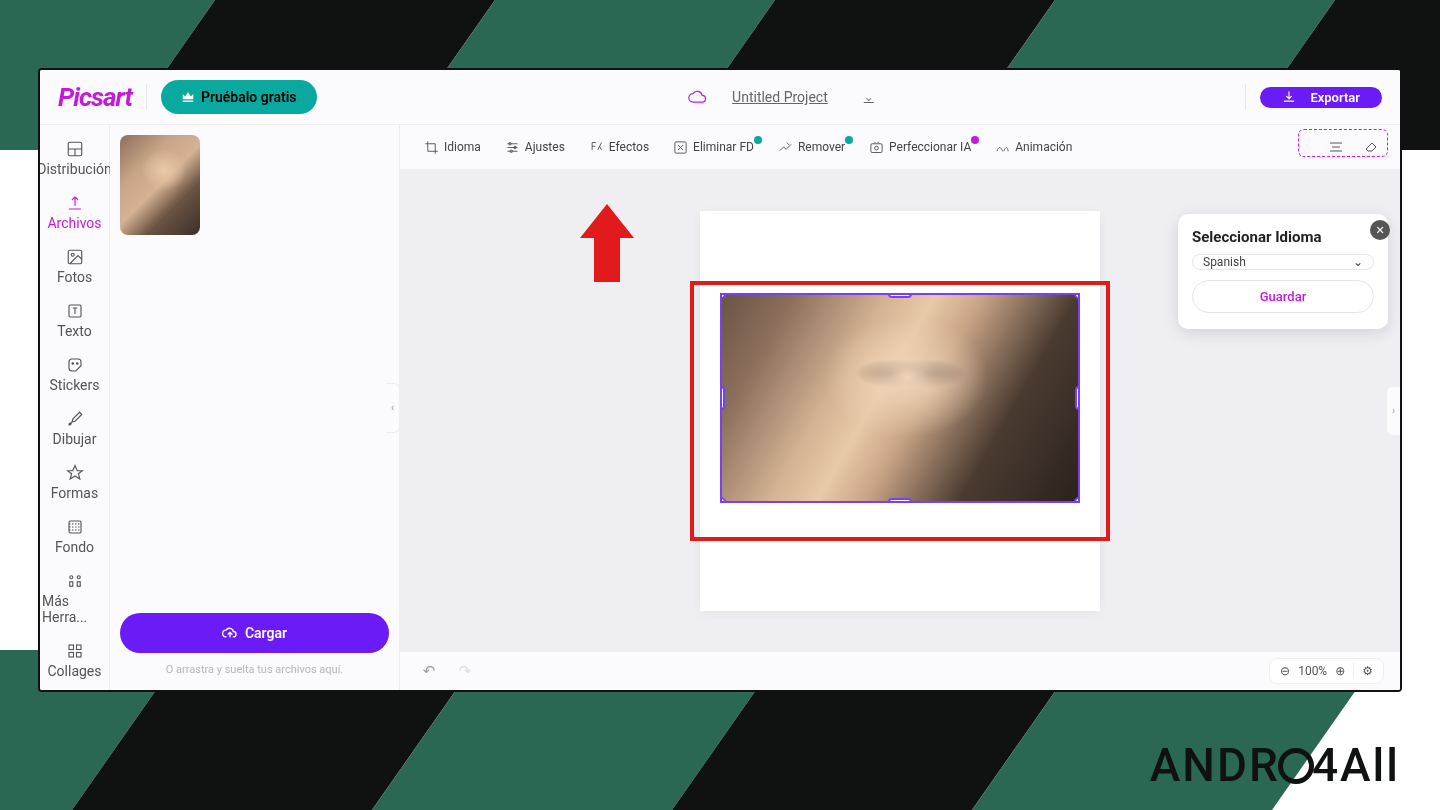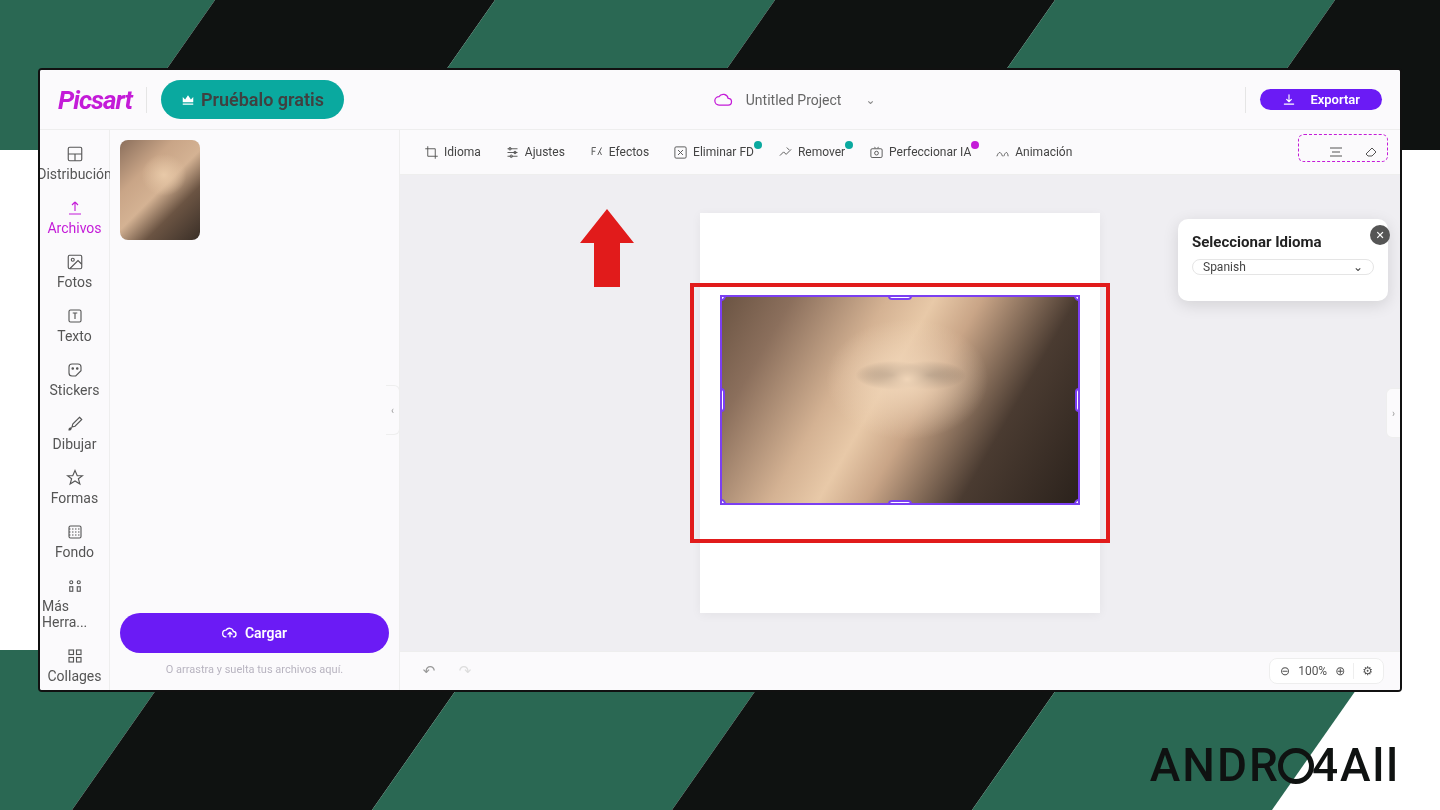--- a/index.html
+++ b/index.html
@@ -24,23 +24,23 @@
 .andro4all .o { display:inline-block; width:36px; height:36px; border:5px solid #0f1211; border-radius:50%; vertical-align:middle; margin:0 -2px; position:relative; top:-3px;}
 .andro4all .a-top { font-size:46px; }
 
 
 .app { position: absolute; top: 68px; left: 38px; right: 38px; bottom: 118px; background: #f9f8fb; border: 2px solid #111; border-radius: 4px; z-index: 5; display: flex; flex-direction: column; overflow:hidden;}
 
 
 .header { display: flex; align-items: center; padding: 10px 18px; background: #fbfafc; border-bottom: 1px solid #eee; gap: 14px; }
 .logo { font-size: 26px; font-weight: 700; color: #c41bd8; font-style: italic; letter-spacing: -1px; }
 .divider-v { width: 1px; height: 26px; background: #e5e5e5; }
-.try-btn { background: #0aa99f; color: #404040; border: none; border-radius: 20px; padding: 9px 20px; font-size: 18px; font-weight: 600; display: flex; align-items: center; gap: 6px; cursor: pointer; }
+.try-btn { background: #0aa99f; color: #000000; border: none; border-radius: 20px; padding: 9px 20px; font-size: 14px; font-weight: 600; display: flex; align-items: center; gap: 6px; cursor: pointer; }
 .try-btn svg { width: 14px; height: 14px; fill: #fff; }
-.project-title { flex: 1; display: flex; justify-content: center; align-items: center; gap: 12px; color: #666; font-size: 14px; }
+.project-title { flex: 1; display: flex; justify-content: center; align-items: center; gap: 24px; color: #666; font-size: 14px; text-decoration: underline; }
 .chev { font-size: 12px; color: #888; margin-left: 12px; }
 .export-btn { background: #6b1bf5; color: #fff; border: none; border-radius: 20px; padding: 3px 22px; font-size: 13px; font-weight: 600; display: flex; align-items: center; gap: 14px; cursor: pointer; }
 
 
 .body { flex: 1; display: flex; overflow: hidden; }
 
 
 .leftnav { width: 70px; background: #fbfafc; border-right: 1px solid #eee; display: flex; flex-direction: column; align-items: center; padding-top: 8px; gap: 4px; }
 .nav-item { display: flex; flex-direction: column; align-items: center; gap: 2px; padding: 6px 2px; cursor: pointer; color: #555; font-size: 14px; width: 100%; }
 .nav-item.active { color: #c41bd8; }
@@ -363,20 +363,21 @@
         </div>
         <div class="collapse-r">›</div>
 
         <div class="lang-popup">
           <div class="close">✕</div>
           <h3>Seleccionar Idioma</h3>
           <div class="lang-select">
             <span>Spanish</span>
             <span>⌄</span>
           </div>
+          <button class="lang-save">Guardar</button>
         </div>
       </div>
 
       <div class="bottombar">
         <div class="bbtn">↶</div>
         <div class="bbtn" style="color:#ddd">↷</div>
         <div class="zoom-group">
           <span style="cursor:pointer">⊖</span>
           <span>100%</span>
           <span style="cursor:pointer">⊕</span>

